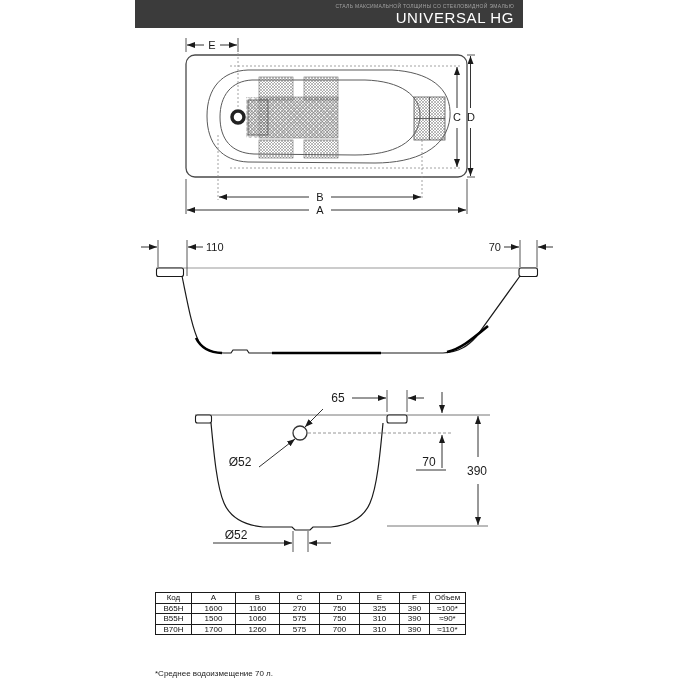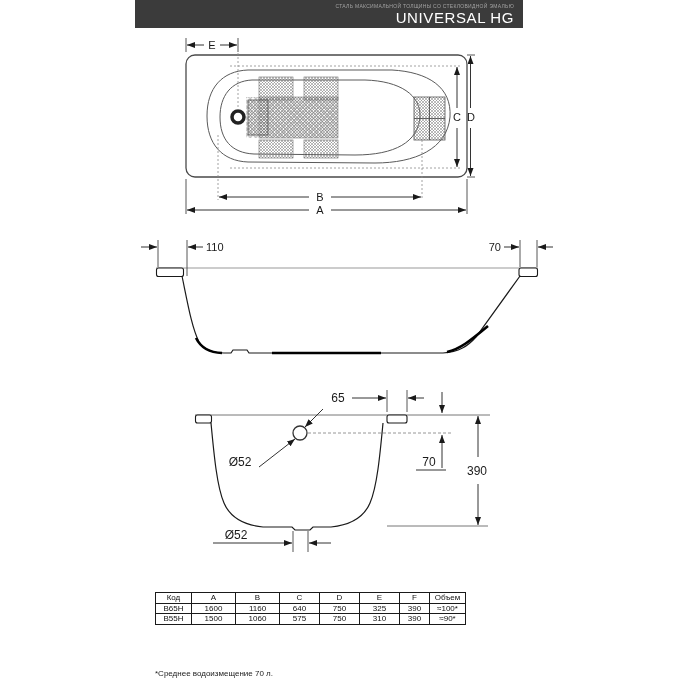--- a/index.html
+++ b/index.html
@@ -197,34 +197,44 @@
           <th>E</th>
           <th>F</th>
           <th>Объем</th>
         </tr>
     </thead>
     <tbody id="spec-body">
         <tr>
           <td>B65H</td>
           <td>1600</td>
           <td>1160</td>
-          <td>640</td>
+          <td>270</td>
           <td>750</td>
           <td>325</td>
           <td>390</td>
           <td>≈100*</td>
         </tr>
         <tr>
           <td>B55H</td>
           <td>1500</td>
           <td>1060</td>
           <td>575</td>
           <td>750</td>
           <td>310</td>
           <td>390</td>
           <td>≈90*</td>
         </tr>
+        <tr>
+          <td>B70H</td>
+          <td>1700</td>
+          <td>1260</td>
+          <td>575</td>
+          <td>700</td>
+          <td>310</td>
+          <td>390</td>
+          <td>≈110*</td>
+        </tr>
       </tbody>
   </table>
 
   <div class="footnote">*Среднее водоизмещение 70 л.</div>
 
 </div>
 
 </body></html>

